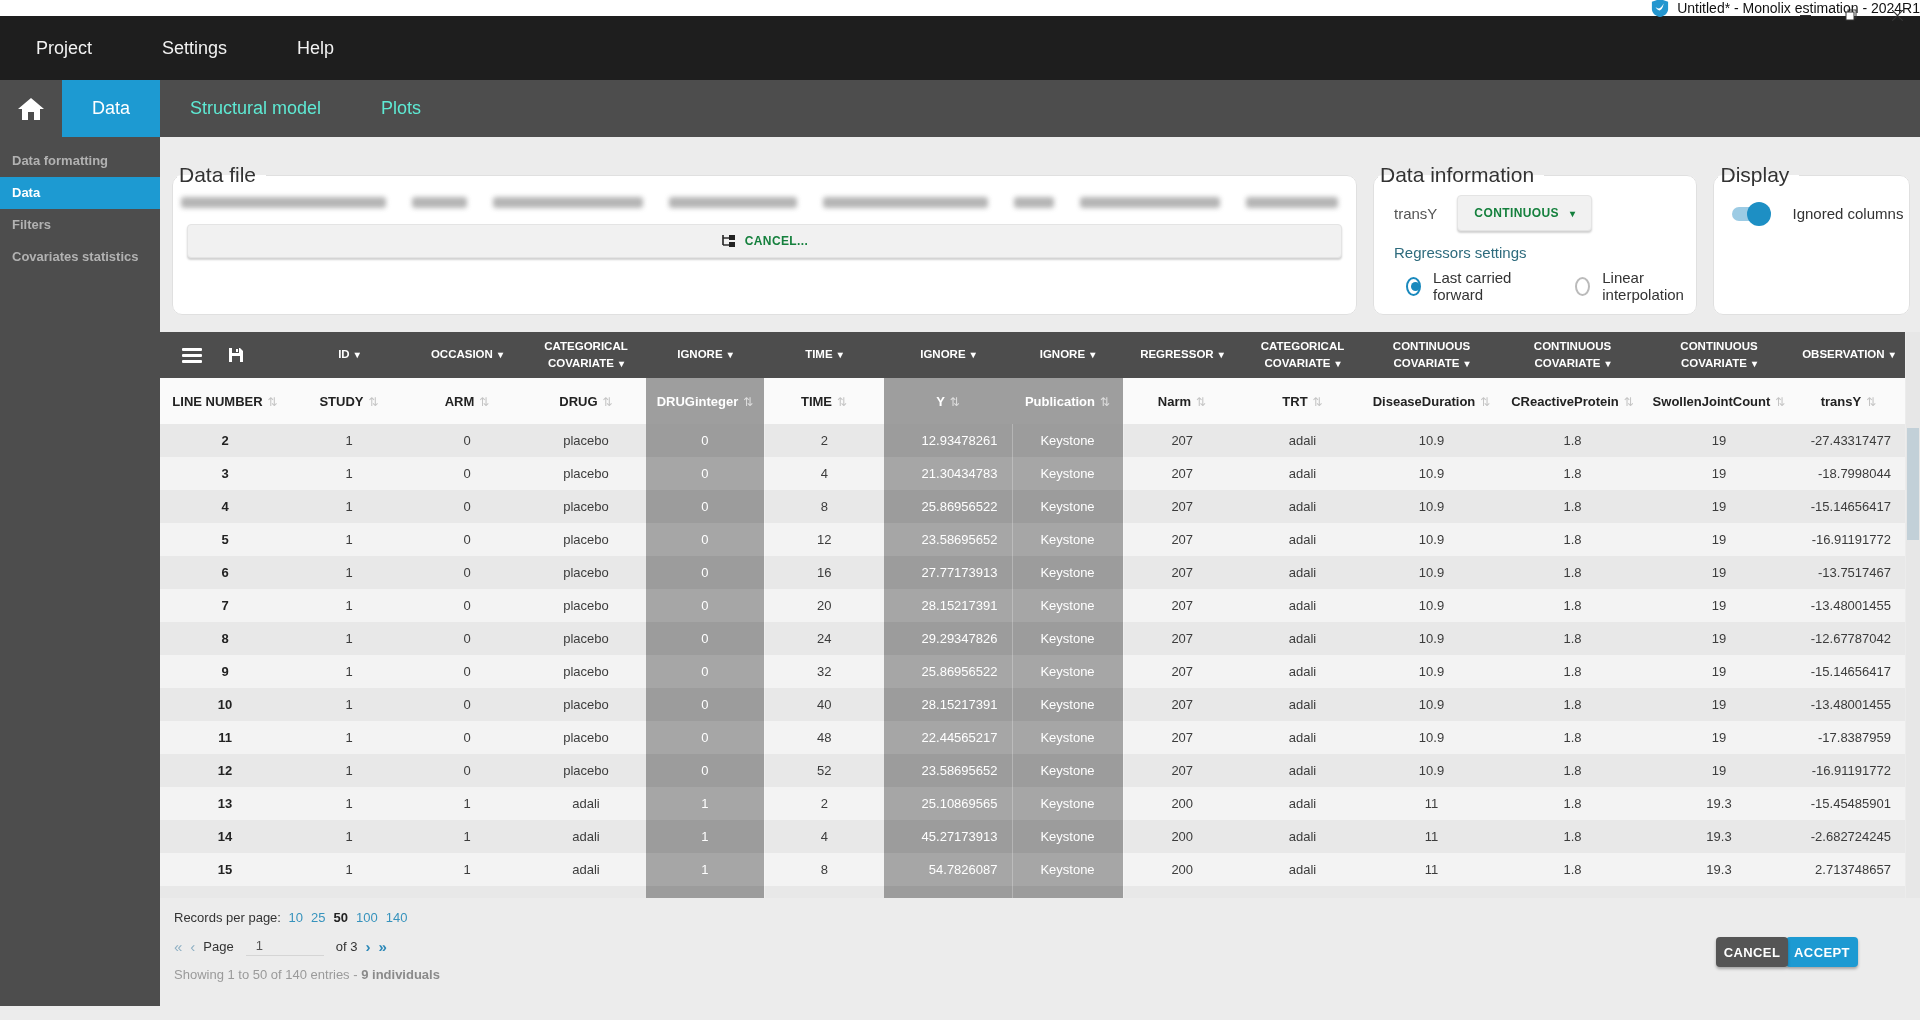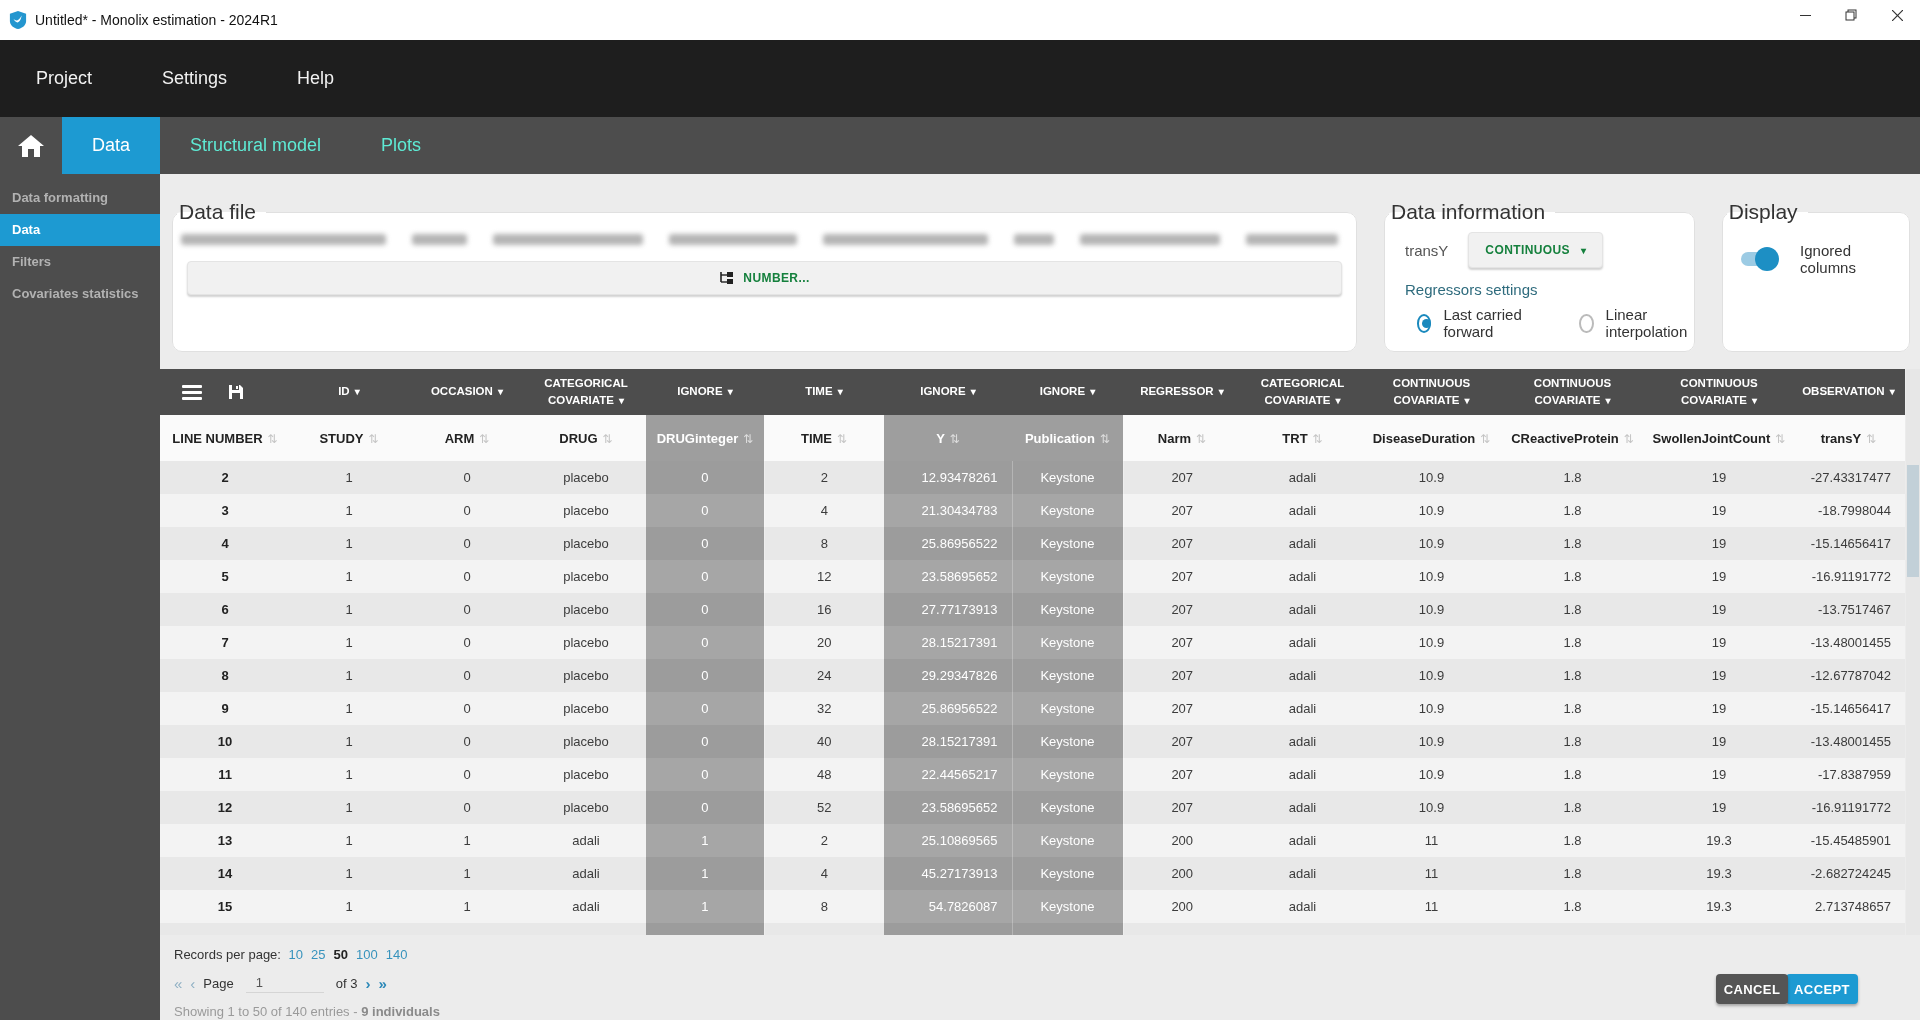--- a/index.html
+++ b/index.html
@@ -1,44 +1,44 @@
 <!DOCTYPE html>
 <html><head>
 <meta charset="utf-8">
 <style>
   * { margin:0; padding:0; box-sizing:border-box; }
   html,body { width:1920px; height:1020px; overflow:hidden; background:#ececec;
               font-family:"Liberation Sans", sans-serif; }
 
   
-  .titlebar { height:40px; background:#ffffff; display:flex; align-items:center; position:relative; }
+  .titlebar { height:16px; background:#ffffff; display:flex; align-items:center; position:relative;justify-content:flex-end; }
   .logo { width:18px; height:18px; margin:0 8px 0 9px; }
   .win-title { font-size:14px; color:#111; }
   .win-controls { position:absolute; right:0; top:0; height:30px; display:flex; }
   .win-btn { width:46px; height:30px; border:none; background:transparent; display:flex; align-items:center; justify-content:center; cursor:pointer; }
 
   
-  .menubar { height:77px; background:#1e1e1e; display:flex; align-items:center; padding-left:36px; gap:70px; }
+  .menubar { height:64px; background:#1e1e1e; display:flex; align-items:center; padding-left:36px; gap:70px; }
   .menu-item { color:#f2f2f2; font-size:18px; cursor:pointer; }
 
   
   .tabbar { height:57px; background:#4d4d4d; display:flex; align-items:stretch; }
   .home-tab { width:62px; display:flex; align-items:center; justify-content:center; cursor:pointer; }
   .tab { display:flex; align-items:center; padding:0 30px; font-size:18px; color:#5eead4; cursor:pointer; }
   .tab.active { background:#1d9ad2; color:#fff; }
 
   
   .layout { display:flex; height:869px; }
   .sidebar { width:160px; background:#4d4d4d; padding-top:8px; flex:0 0 160px; }
   .side-item { height:32px; line-height:32px; padding-left:12px; color:#b2b2b2; font-size:13px; font-weight:600; cursor:pointer; white-space:nowrap; }
   .side-item.active { background:#1d9ad2; color:#fff; }
   .content { flex:1; background:#ececec; position:relative; overflow:hidden; }
 
   
-  .cards { display:flex; gap:27px; margin:26px 10px 0 12px; align-items:flex-end; }
+  .cards { display:flex; gap:16px; margin:26px 10px 0 12px; align-items:flex-end; }
   fieldset.card { border:1px solid #e0e0e0; border-radius:10px; background:#fff; height:152px; padding:0; }
   fieldset.card legend { font-size:21px; color:#333; padding:0 10px 0 2px; margin-left:4px; }
   .card-datafile { width:862px; }
   .card-datainfo { width:506px; }
   .card-display  { width:306px; }
 
   .path-blur { display:flex; gap:26px; margin:10px 18px 16px 8px; filter:blur(2.5px); opacity:.8; }
   .blob { height:11px; background:#a2a2a2; border-radius:3px; }
   .df-buttons { display:flex; gap:8px; margin:0 14px; }
   .btn-light { flex:1; height:34px; background:#f1f1f1; border:1px solid #e4e4e4; border-radius:4px;
@@ -184,21 +184,21 @@
             </div>
           <div class="df-buttons">
             <button class="btn-light">
               <svg width="15" height="14" viewBox="0 0 15 14">
                 <line x1="2" y1="1" x2="2" y2="11" stroke="#222" stroke-width="1.6"></line>
                 <line x1="2" y1="4" x2="8" y2="4" stroke="#222" stroke-width="1.4"></line>
                 <line x1="2" y1="11" x2="8" y2="11" stroke="#222" stroke-width="1.4"></line>
                 <rect x="8" y="1" width="6" height="5" fill="#222"></rect>
                 <rect x="8" y="8" width="6" height="5" fill="#222"></rect>
               </svg>
-              <span>NUMBER...</span>
+              <span>CANCEL...</span>
             </button>
           </div>
         </fieldset>
 
         <fieldset class="card card-datainfo">
           <legend>Data information</legend>
           <div class="di-row">
             <span class="obs-name">transY</span>
             <button class="btn-light btn-dd">
               <span>CONTINUOUS</span>

